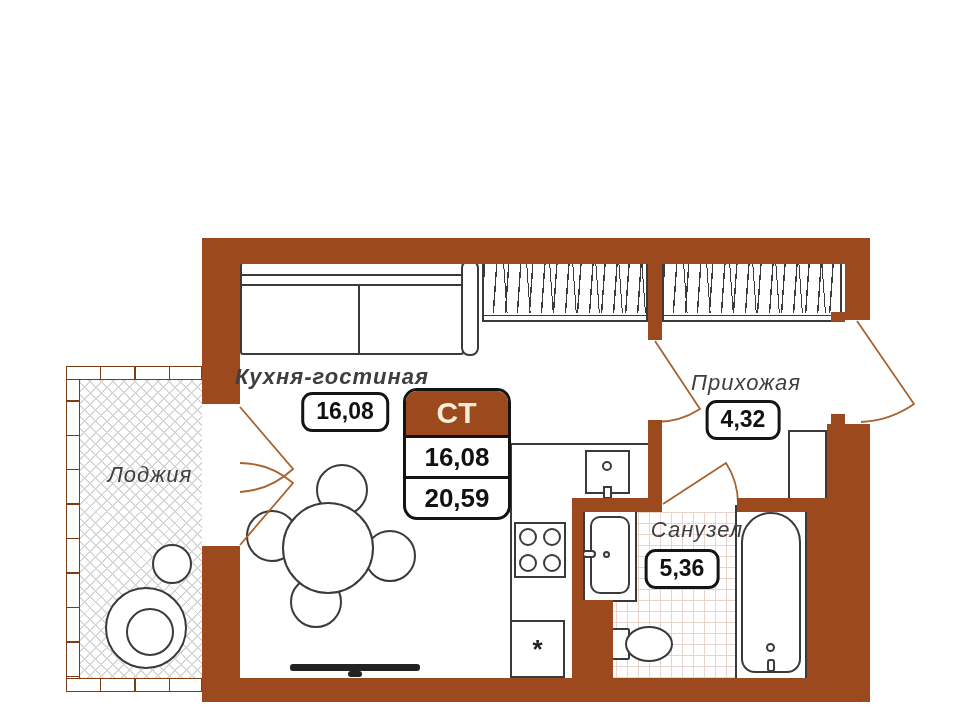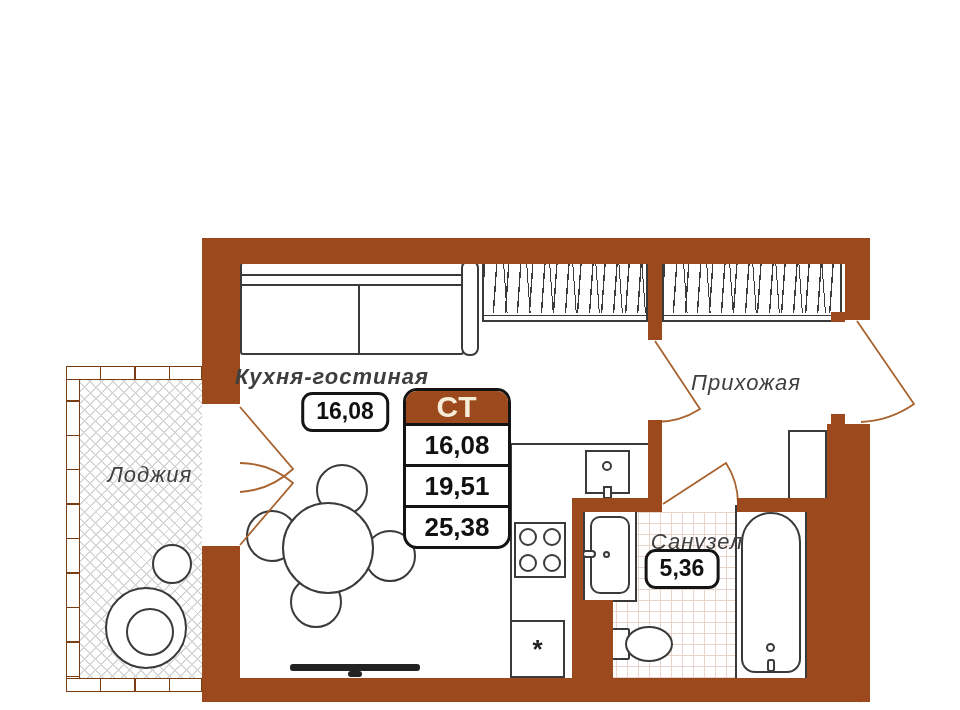--- a/index.html
+++ b/index.html
@@ -52,21 +52,21 @@
     position:absolute;z-index:4;transform:translateX(-50%);
     background:#ffffff;border:3px solid #141414;border-radius:11px;
     font-weight:bold;font-size:23px;color:#111;padding:3px 12px 4px 12px;white-space:nowrap;
   }
   
   .stat-card{
     position:absolute;z-index:4;width:102px;background:#ffffff;
     border:3px solid #141414;border-radius:14px;overflow:hidden;
   }
   .stat-head{
-    height:32px;background:#9c4a1d;color:#f6ecd8;display:flex;align-items:center;justify-content:center;
+    height:44px;background:#9c4a1d;color:#f6ecd8;display:flex;align-items:center;justify-content:center;
     font-weight:bold;font-size:30px;letter-spacing:1px;
   }
   .stat-row{
     height:38px;border-top:3px solid #141414;display:flex;align-items:center;justify-content:center;
     font-weight:bold;font-size:26px;color:#111;
   }
 </style>
 </head>
 <body>
 
@@ -161,24 +161,24 @@
   <div class="wall" style="left:737px;top:498px;width:90px;height:14px;"></div>
   <div class="wall" style="left:572px;top:512px;width:11px;height:88px;"></div>
   <div class="wall" style="left:572px;top:600px;width:41px;height:78px;"></div>
 
   <div class="room-label" style="left:332px;top:364px;font-weight:bold;">Кухня-гостиная</div>
   <div class="badge" style="left:345px;top:392px;">16,08</div>
 
   <div class="room-label" style="left:150px;top:462px;">Лоджия</div>
 
   <div class="room-label" style="left:746px;top:370px;font-style:italic;">Прихожая</div>
+  <div class="badge" style="left:743px;top:400px;">4,32</div>
 
-  <div class="room-label" style="left:697px;top:517px;margin-top:12px;">Санузел</div>
+  <div class="room-label" style="left:697px;top:517px;">Санузел</div>
   <div class="badge" style="left:682px;top:549px;">5,36</div>
 
   <div class="stat-card" style="left:403px;top:388px;">
     <div class="stat-head">СТ</div>
     <div class="stat-row">16,08</div>
-    <div class="stat-row">19,51</div>
-    <div class="stat-row">25,38</div>
+    <div class="stat-row">20,59</div>
   </div>
 
 </div>
 
 </body></html>

